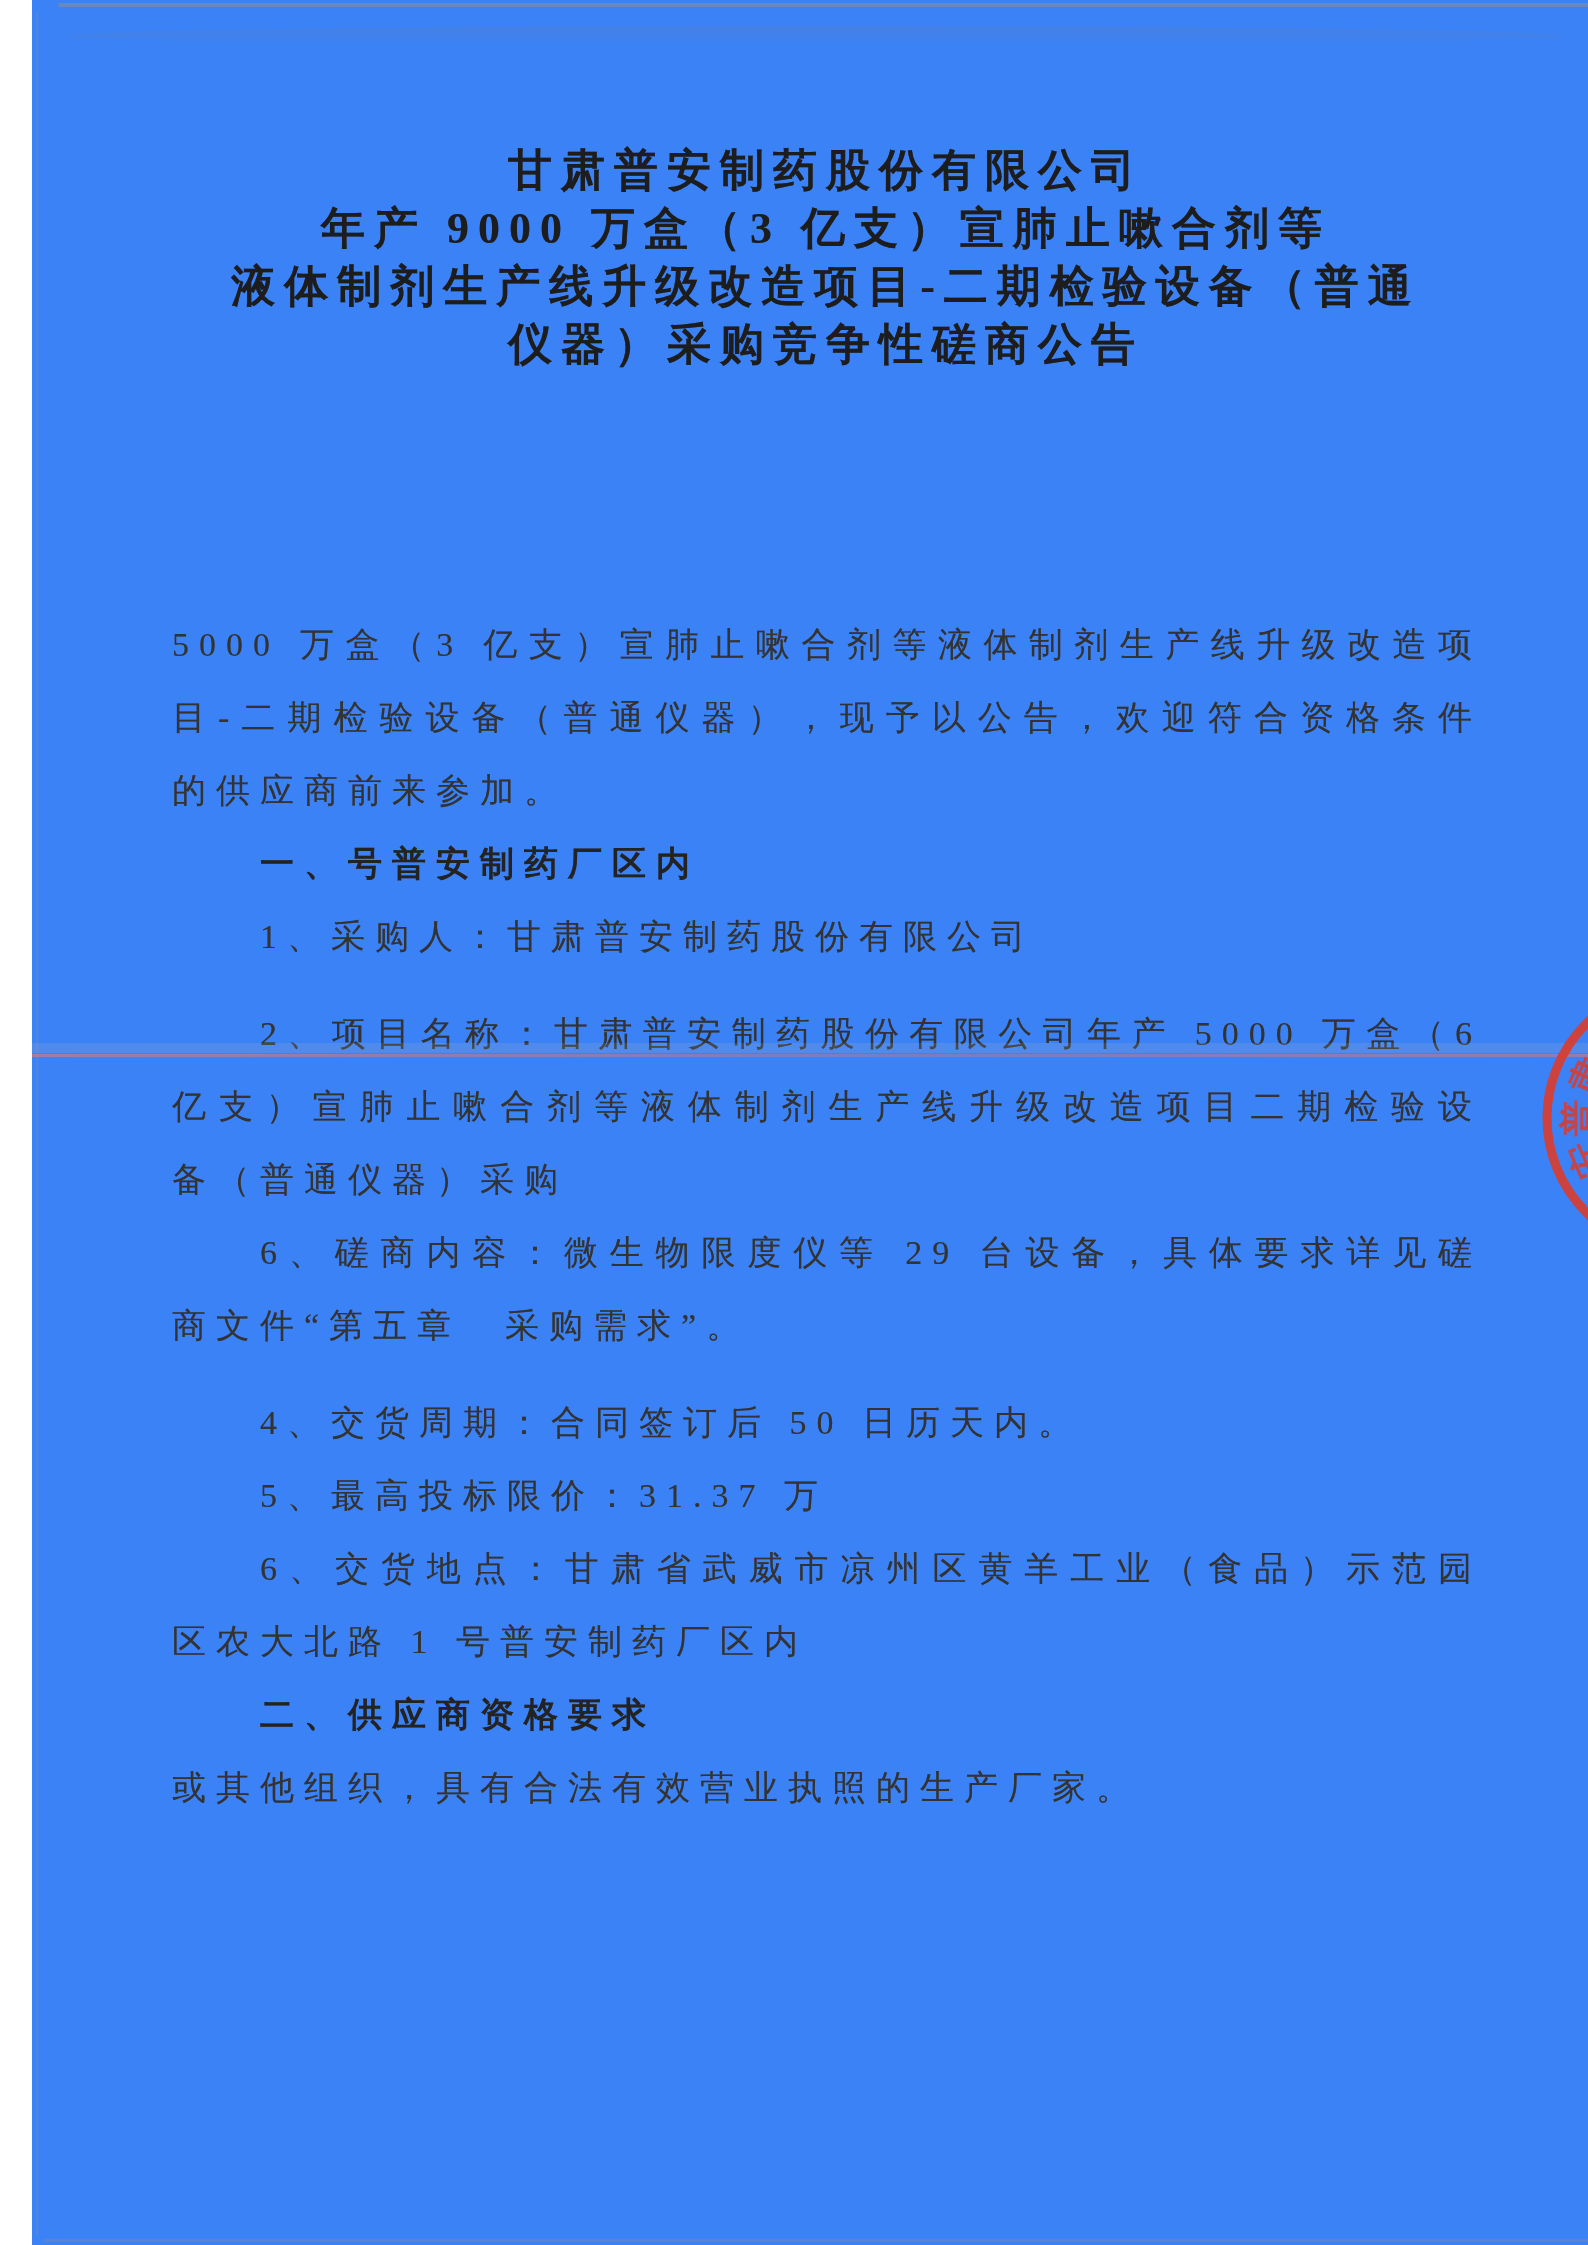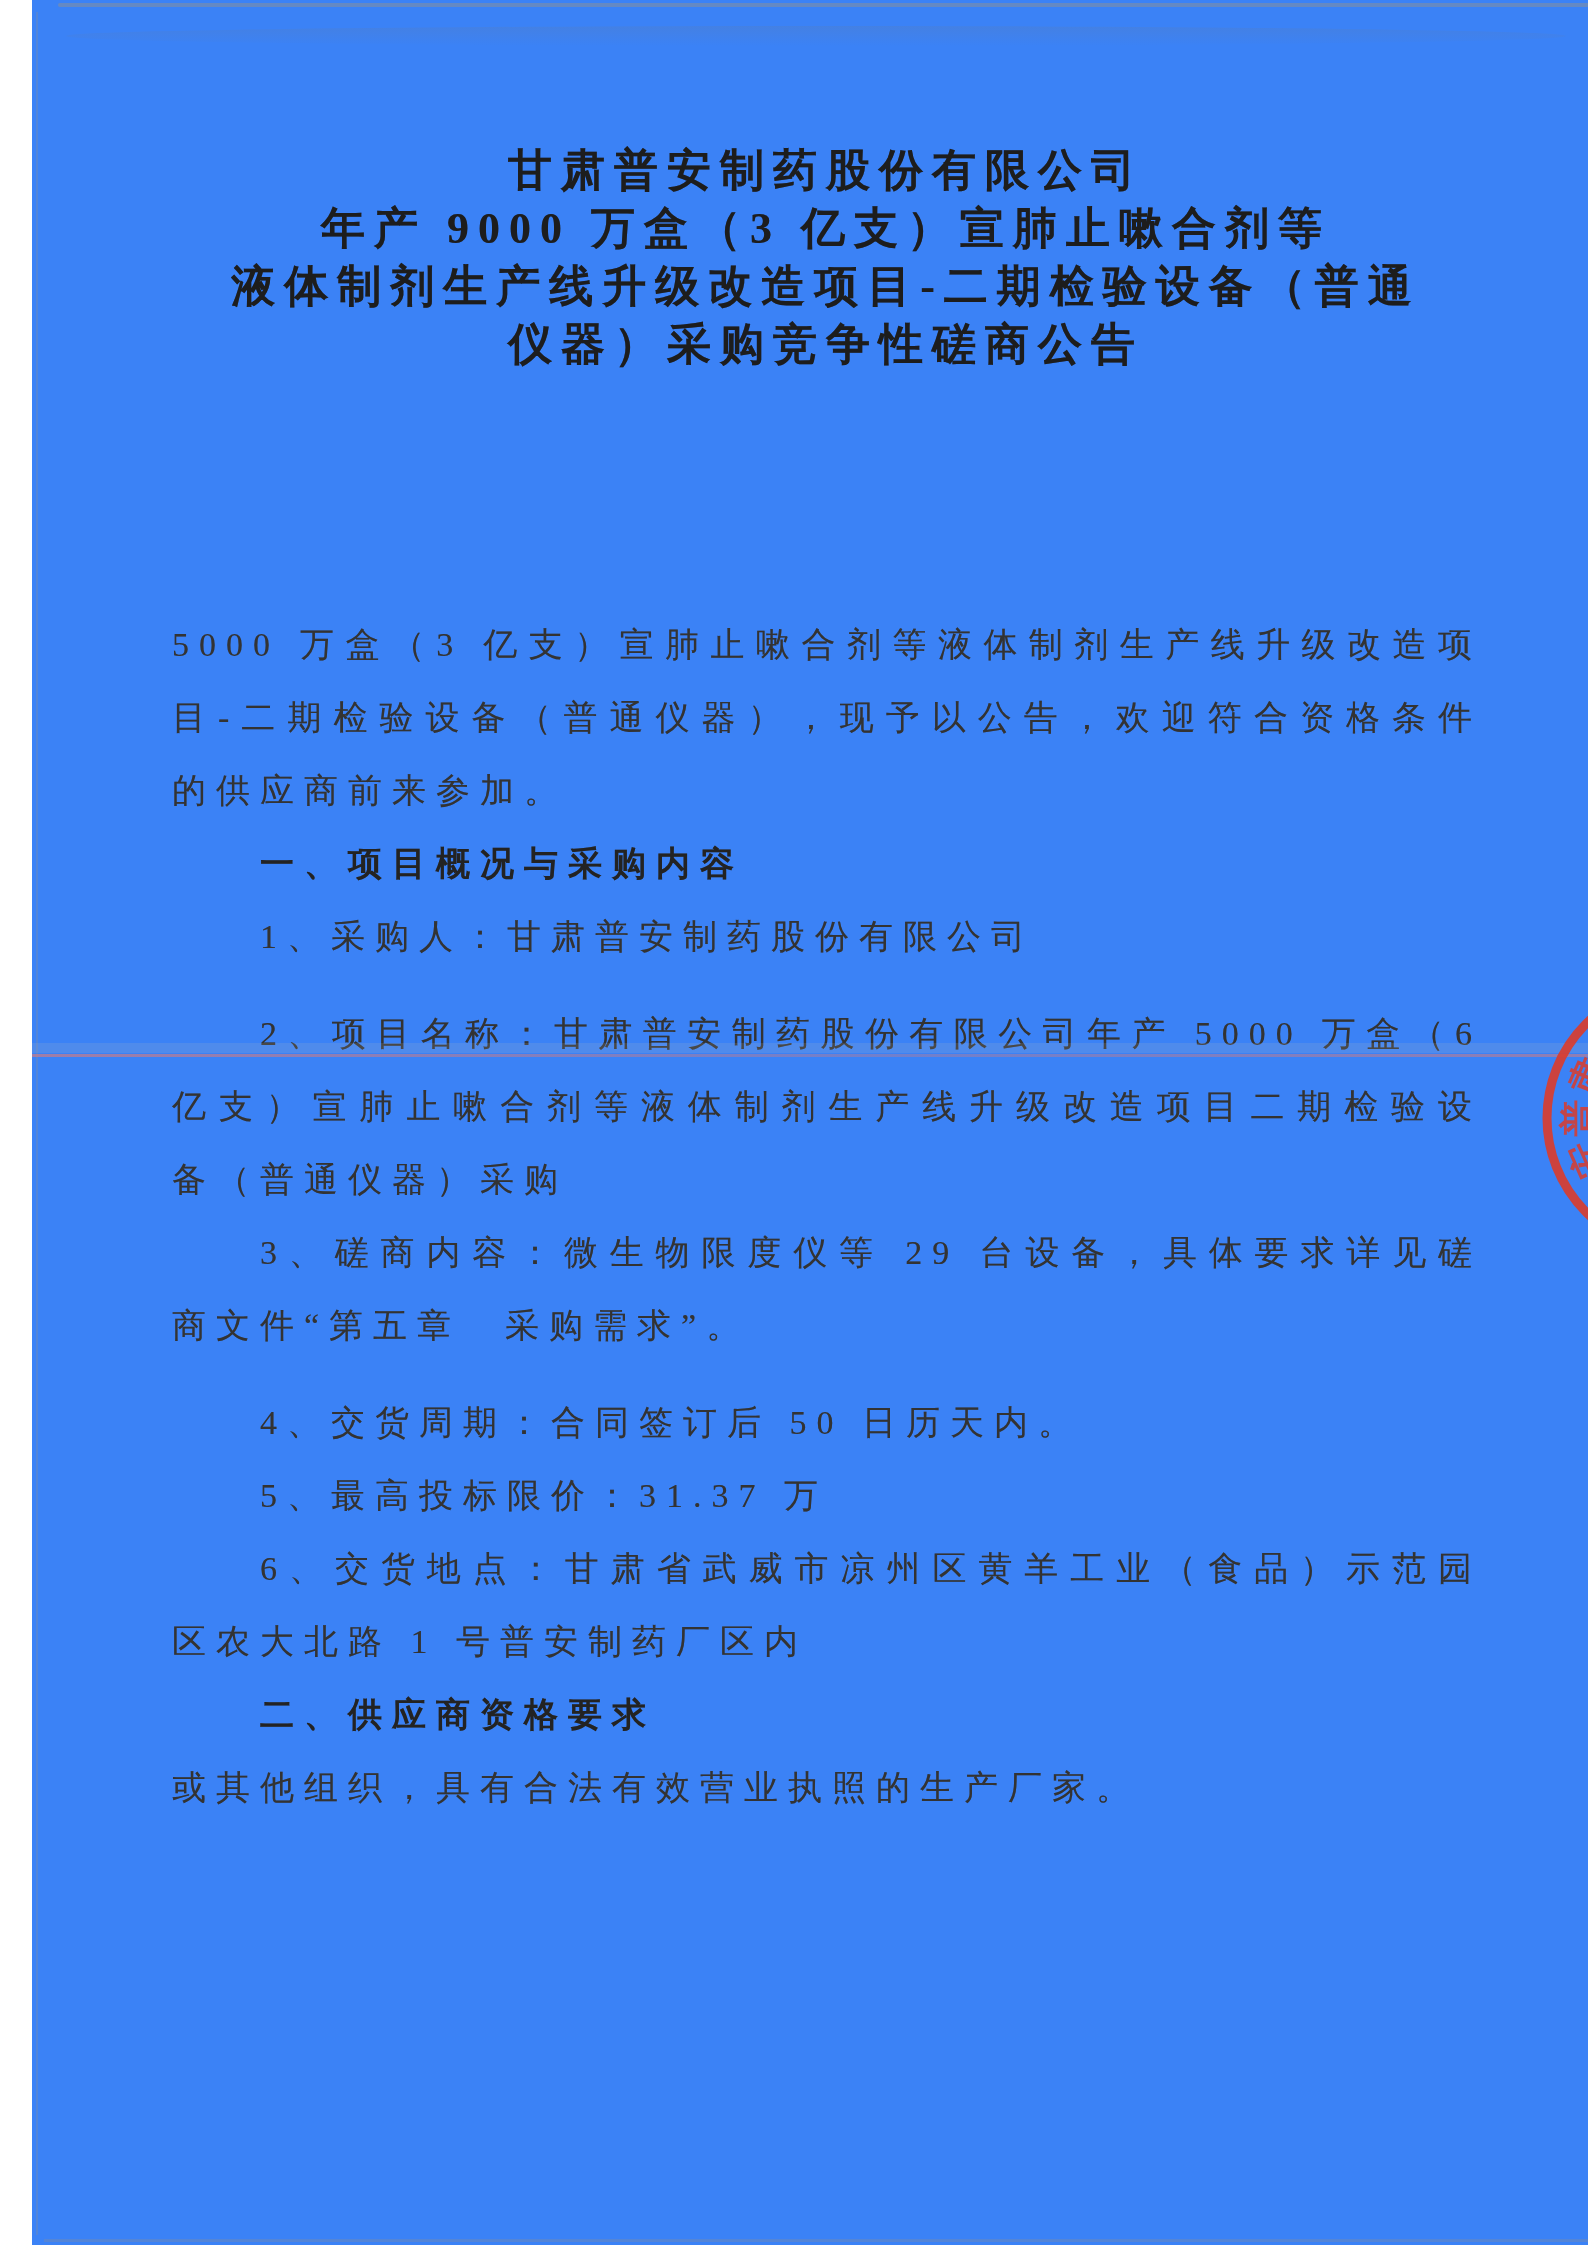--- a/index.html
+++ b/index.html
@@ -65,26 +65,26 @@
       <div class="title-line">甘肃普安制药股份有限公司</div>
       <div class="title-line">年产 9000 万盒（3 亿支）宣肺止嗽合剂等</div>
       <div class="title-line">液体制剂生产线升级改造项目-二期检验设备（普通</div>
       <div class="title-line">仪器）采购竞争性磋商公告</div>
     </div>
 
   <div class="body-block">
       <div class="body-line">5000 万盒（3 亿支）宣肺止嗽合剂等液体制剂生产线升级改造项</div>
       <div class="body-line">目-二期检验设备（普通仪器），现予以公告，欢迎符合资格条件</div>
       <div class="body-line end">的供应商前来参加。</div>
-      <div class="body-line heading indent">一、项目概况与采购内容</div>
+      <div class="body-line heading indent">一、号普安制药厂区内</div>
       <div class="body-line indent end">1、采购人：甘肃普安制药股份有限公司</div>
       <div class="body-line indent gap">2、项目名称：甘肃普安制药股份有限公司年产 5000 万盒（6</div>
       <div class="body-line">亿支）宣肺止嗽合剂等液体制剂生产线升级改造项目二期检验设</div>
       <div class="body-line end">备（普通仪器）采购</div>
-      <div class="body-line indent">3、磋商内容：微生物限度仪等 29 台设备，具体要求详见磋</div>
+      <div class="body-line indent">6、磋商内容：微生物限度仪等 29 台设备，具体要求详见磋</div>
       <div class="body-line end">商文件“第五章　采购需求”。</div>
       <div class="body-line indent end gap">4、交货周期：合同签订后 50 日历天内。</div>
       <div class="body-line indent end">5、最高投标限价：31.37 万</div>
       <div class="body-line indent">6、交货地点：甘肃省武威市凉州区黄羊工业（食品）示范园</div>
       <div class="body-line end">区农大北路 1 号普安制药厂区内</div>
       <div class="body-line heading indent">二、供应商资格要求</div>
       <div class="body-line end">或其他组织，具有合法有效营业执照的生产厂家。</div>
     </div>
 
   <svg class="seal" width="112" height="320" viewBox="0 0 112 320" aria-hidden="true">

